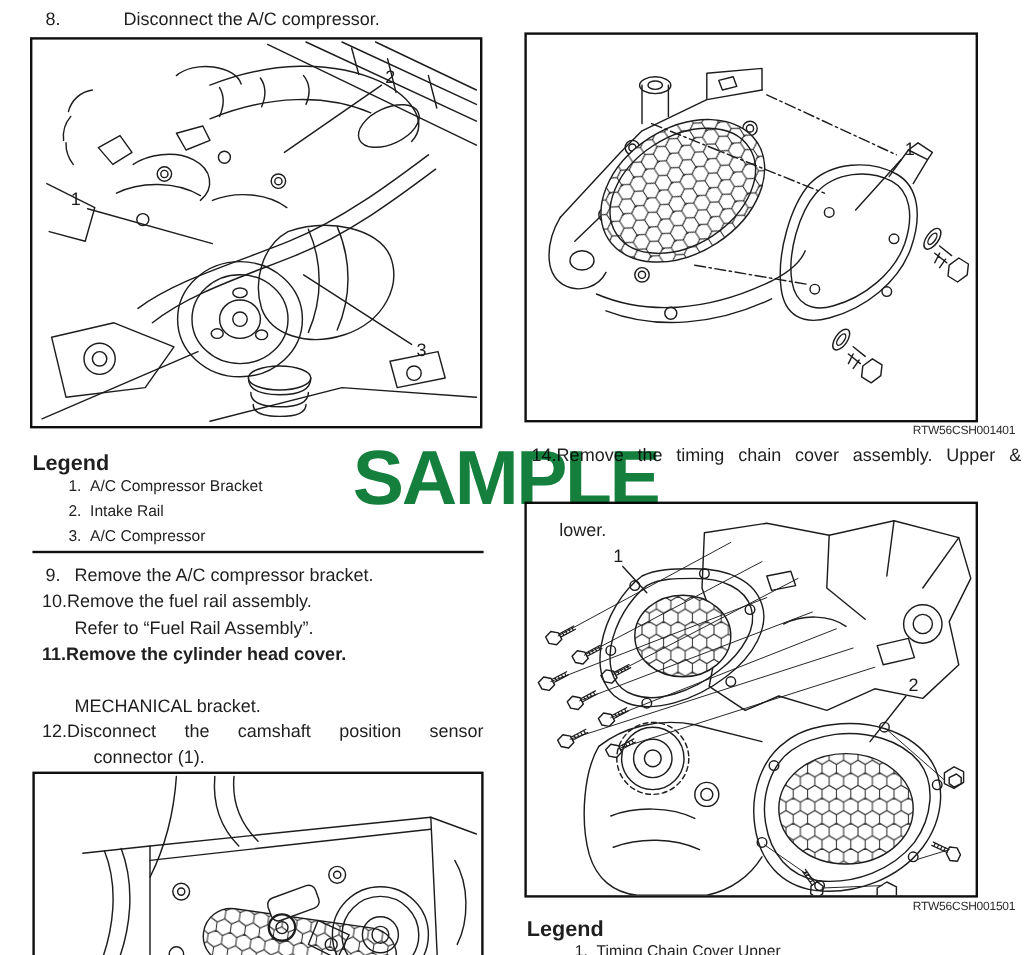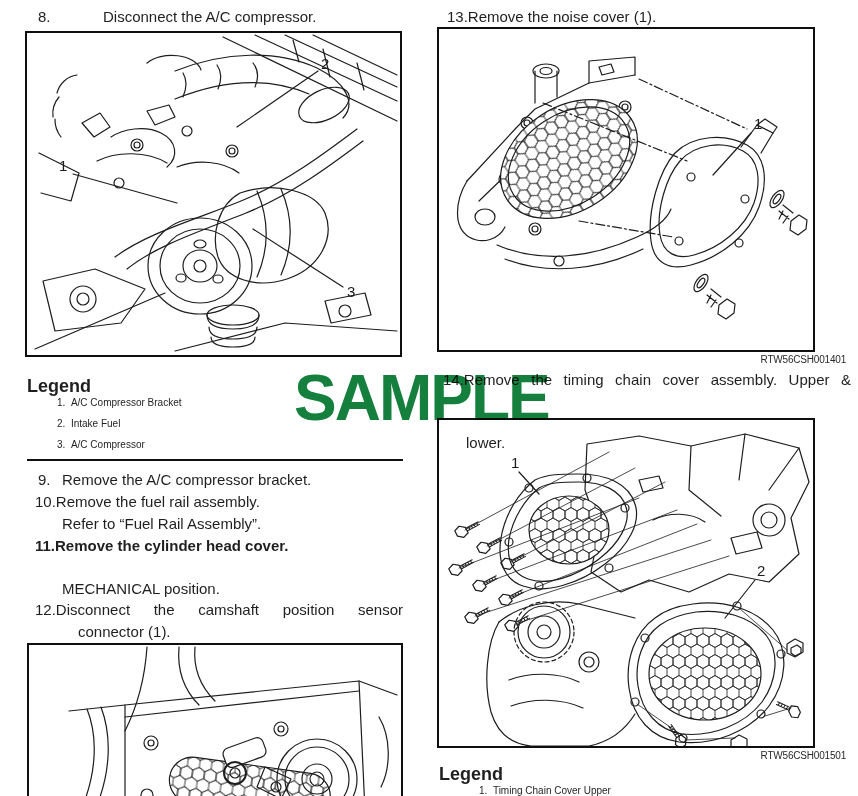--- a/index.html
+++ b/index.html
@@ -4,21 +4,21 @@
 <style>
   html,body{margin:0;padding:0;background:#fff;}
   #page{position:relative;width:858px;height:796px;background:#ffffff;overflow:hidden;
         font-family:"Liberation Sans",sans-serif;color:#1f1f1f;}
   .abs{position:absolute;}
   .step{font-size:15px;line-height:17px;white-space:nowrap;z-index:10;}
   .just{white-space:normal;text-align:justify;text-align-last:justify;}
   .figbox{border:2px solid #0f0f0f;background:#fff;z-index:1;}
   .cap{font-size:10px;letter-spacing:-0.2px;text-align:right;z-index:10;color:#2a2a2a;}
   .legendTitle{font-size:18px;font-weight:bold;z-index:10;}
-  .legendItem{font-size:10px;z-index:10;white-space:nowrap;}
+  .legendItem{font-size:13px;z-index:10;white-space:nowrap;}
   .rule{background:#101010;z-index:10;}
   #watermark{z-index:30;font-weight:bold;font-size:64px;line-height:1;
              letter-spacing:-2px;mix-blend-mode:multiply;pointer-events:none;}
   svg{display:block;}
   svg .ln{fill:none;stroke:#1d1d1d;stroke-width:1.2;stroke-linecap:round;stroke-linejoin:round;}
   svg .thin{fill:none;stroke:#1d1d1d;stroke-width:0.8;}
   svg .callout{font-size:15px;fill:#1d1d1d;font-family:"Liberation Sans",sans-serif;}
 </style>
 </head>
 <body>
@@ -98,31 +98,31 @@
         <path class="ln" d="M316 254 L226 196"></path>
         <text class="callout" x="294" y="36">2</text>
         <text class="callout" x="32" y="138">1</text>
         <text class="callout" x="320" y="264">3</text>
       </g>
     </svg>
   </div>
 
   <div class="abs legendTitle" style="left:27px;top:376px;">Legend</div>
   <div class="abs legendItem" style="left:57px;top:397px;"><span>1.</span>&nbsp;&nbsp;<span>A/C Compressor Bracket</span></div>
-  <div class="abs legendItem" style="left:57px;top:418px;"><span>2.</span>&nbsp;&nbsp;<span>Intake Fuel</span></div>
+  <div class="abs legendItem" style="left:57px;top:418px;"><span>2.</span>&nbsp;&nbsp;<span>Intake Rail</span></div>
   <div class="abs legendItem" style="left:57px;top:439px;"><span>3.</span>&nbsp;&nbsp;<span>A/C Compressor</span></div>
 
   <div class="abs rule" style="left:27px;top:459px;width:376px;height:2px;"></div>
 
   <div class="abs step" style="left:38px;top:471px;">9.</div>
   <div class="abs step" style="left:62px;top:471px;">Remove the A/C compressor bracket.</div>
   <div class="abs step" style="left:35px;top:493px;">10.Remove the fuel rail assembly.</div>
   <div class="abs step" style="left:62px;top:515px;">Refer to “Fuel Rail Assembly”.</div>
   <div class="abs step" style="left:35px;top:537px;font-weight:bold;">11.Remove the cylinder head cover.</div>
-  <div class="abs step" style="left:62px;top:580px;">MECHANICAL position.</div>
+  <div class="abs step" style="left:62px;top:580px;">MECHANICAL bracket.</div>
   <div class="abs step just" style="left:35px;top:601px;width:368px;">12.Disconnect the camshaft position sensor</div>
   <div class="abs step" style="left:62px;top:623px;margin-left:16px;">connector (1).</div>
 
   <div class="abs figbox" style="left:27px;top:643px;width:372px;height:170px;overflow:hidden;">
     <svg width="372" height="166" viewBox="0 0 372 166">
       <defs>
         <pattern id="hexD" width="12" height="21" patternUnits="userSpaceOnUse">
           <path d="M6 -7 L12 -3.5 L12 3.5 L6 7 L0 3.5 L0 -3.5 Z M0 3.5 L6 7 L6 14 L0 17.5 L-6 14 L-6 7 Z M12 3.5 L18 7 L18 14 L12 17.5 L6 14 L6 7 Z M6 14 L12 17.5 L12 24.5 L6 28 L0 24.5 L0 17.5 Z" fill="#ffffff" stroke="#333" stroke-width="0.9"></path>
         </pattern>
       </defs>
@@ -153,21 +153,20 @@
           </g>
         <circle cx="206" cy="128" r="11" stroke-width="2"></circle>
           <circle cx="206" cy="128" r="5"></circle>
         <path d="M236 122 L262 134 L252 154 L228 142 Z"></path>
           <circle cx="247" cy="142" r="5"></circle>
         <path d="M350 72 C 362 92, 362 122, 352 142"></path>
       </g>
     </svg>
   </div>
 
-  <div class="abs step" style="left:447px;top:8px;">13.Remove the noise cover (1).</div>
 
   <div class="abs figbox" style="left:437px;top:27px;width:374px;height:321px;">
     <svg width="374" height="321" viewBox="0 0 374 321">
       <defs>
         <pattern id="hexB" width="12" height="21" patternUnits="userSpaceOnUse">
           <path d="M6 -7 L12 -3.5 L12 3.5 L6 7 L0 3.5 L0 -3.5 Z M0 3.5 L6 7 L6 14 L0 17.5 L-6 14 L-6 7 Z M12 3.5 L18 7 L18 14 L12 17.5 L6 14 L6 7 Z M6 14 L12 17.5 L12 24.5 L6 28 L0 24.5 L0 17.5 Z" fill="#ffffff" stroke="#333" stroke-width="0.9"></path>
         </pattern>
       </defs>
       <g class="ln">
 

